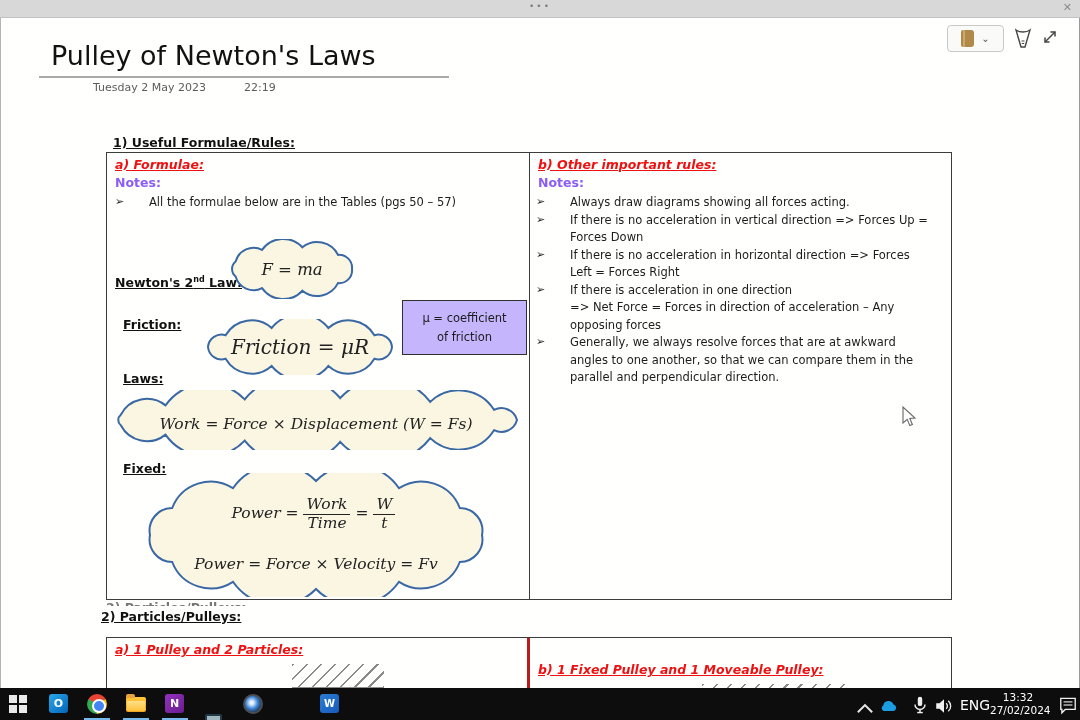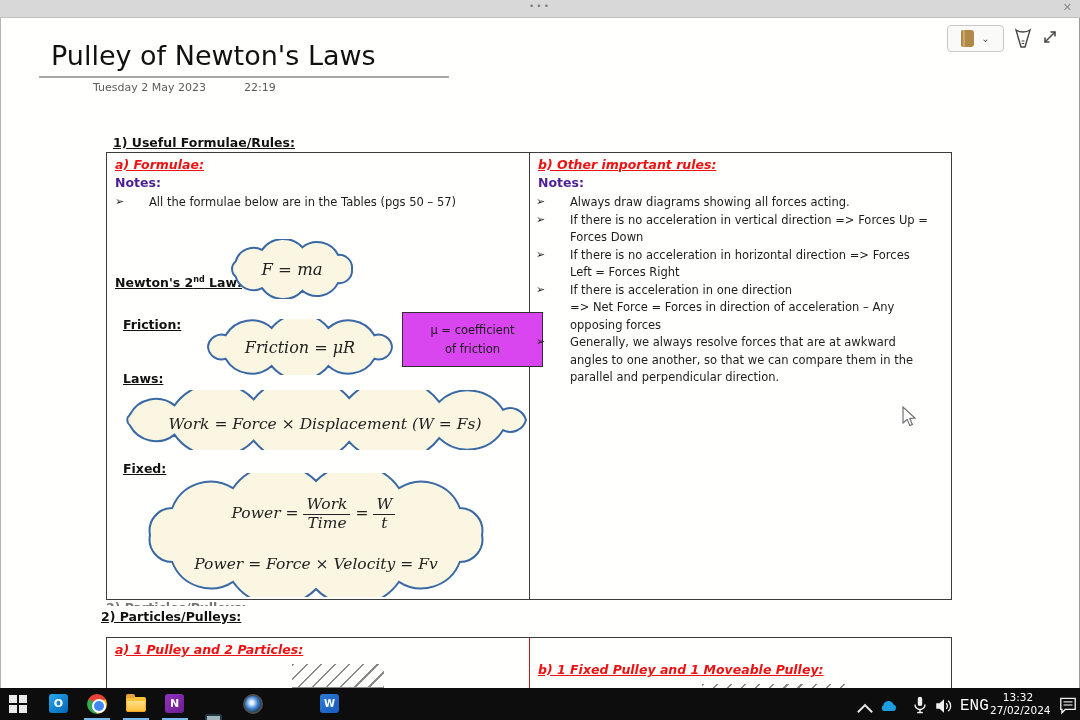--- a/index.html
+++ b/index.html
@@ -37,21 +37,21 @@
 
   
   .h-black { font-weight:bold; font-size:12.5px; text-decoration:underline; color:#111; }
   .h-red { font-weight:bold; font-size:12.5px; text-decoration:underline; color:#ed1111;font-style:italic; }
   .sec1-head { position:absolute; left:105px; top:117px;margin-left:7px; }
   .table1 { position:absolute; left:105px; top:134px; width:846px; height:448px;
     border:1px solid #3c3c3c; }
   .cell-left { position:absolute; left:0; top:0; width:423px; height:446px;
     border-right:1px solid #3c3c3c; }
   .cell-right { position:absolute; left:423px; top:0; width:421px; height:446px; }
-  .notes-label { font-weight:bold; font-size:12.5px; color:#4c1d95; }
+  .notes-label { font-weight:bold; font-size:12.5px; color:#8b5cf6; }
   .bullet-row { display:flex; }
   .bullet-row .mk { width:34px; flex:none; font-size:11px; padding-top:1px; }
   .bullet-row .tx { flex:1; font-size:11.5px; line-height:17.5px; white-space:pre-line; }
   .preline { white-space:pre-line; }
 
   
   .lc-a { position:absolute; left:8px; top:4px; }
   .lc-notes { position:absolute; left:8px; top:22px; }
   .lc-bullet { position:absolute; left:8px; top:41px; width:400px; }
   .lc-newton { position:absolute; left:8px; top:77px;margin-top:45px; }
@@ -63,38 +63,38 @@
   .cloud-text { position:absolute; left:0; top:0; width:100%; height:100%;
     display:flex; align-items:center; justify-content:center;
     font-family:"DejaVu Serif", serif; font-style:italic; font-size:16px; color:#222; }
   .cloud-line { position:absolute; width:100%; text-align:center;
     font-family:"DejaVu Serif", serif; font-style:italic; color:#222; }
   .frac { display:inline-block; vertical-align:middle; text-align:center; line-height:1.02;
     margin:0 5px; }
   .frac .num { display:block; border-bottom:1.5px solid #222; padding:0 3px 1px; }
   .frac .den { display:block; padding-top:1px; }
 
-  .mu-box { position:absolute; left:295px; top:159px; width:141px; height:55px;
-    border:1.5px solid #2f2f2f; background:#d946ef; display:flex; align-items:center;
+  .mu-box { position:absolute; left:295px; top:147px; width:125px; height:55px;
+    border:1.5px solid #2f2f2f; background:#c4b5fd; display:flex; align-items:center;
     justify-content:center; text-align:center; font-size:11.5px; line-height:19px; }
 
   
   .rc-b { position:absolute; left:8px; top:4px; }
   .rc-notes { position:absolute; left:8px; top:22px; }
   .rc-bullets { position:absolute; left:6px; top:41px; width:408px;
     display:flex; flex-direction:column; }
 
   
   .ghost { position:absolute; left:105px; top:582px; height:6px; overflow:hidden;
     color:#4a4a4a; font-weight:bold; font-size:12.5px; opacity:.75; }
   .sec2-head { position:absolute; left:100px; top:591px; }
   .table2 { position:absolute; left:105px; top:619px; width:846px; height:69px;
     border:1px solid #3c3c3c; }
   .t2-left { position:absolute; left:0; top:0; width:423px; height:67px;
-    border-right:1px solid #b91c1c; }
+    border-right:3px solid #b91c1c; }
   .t2-right { position:absolute; left:423px; top:0; width:421px; height:67px;margin-top:20px; }
   .t2-head { position:absolute; left:8px; top:4px; }
   .hatch { position:absolute; height:24px; border-bottom:1.5px solid #8d8d8d;
     background:repeating-linear-gradient(135deg, #8a8a8a 0 1.6px, transparent 1.6px 10px); }
   .hatch-l { left:185px; top:26px; width:92px; }
   .hatch-r { left:172px; top:26px; width:152px; }
 
   .cursor { position:absolute; left:900px; top:388px; }
 
   
@@ -119,21 +119,21 @@
     background:#e8a33d; border-radius:2px 2px 0 0; }
   .folder::after { content:""; position:absolute; left:1px; top:4px; width:18px; height:10px;
     background:linear-gradient(180deg,#ffe08a,#ffc13b); border-radius:1px; }
   .calc { width:17px; height:19px; background:#233a46; border-radius:2px; position:relative; margin-left:1px; }
   .calc::before { content:""; position:absolute; left:2px; top:2px; width:13px; height:4px; background:#9fb6bd; }
   .calc::after { content:""; position:absolute; left:3px; top:9px; width:3px; height:2px; background:#cfe3e8;
     box-shadow:5px 0 #cfe3e8, 10px 0 #cfe3e8, 0 4px #cfe3e8, 5px 4px #cfe3e8, 10px 4px #cfe3e8, 0 8px #cfe3e8, 5px 8px #cfe3e8, 10px 8px #cfe3e8; }
   .circapp { width:20px; height:20px; border-radius:50%; border:2px solid #4a4f55;
     background:radial-gradient(circle at 42% 42%, #eaf3fb 12%, #3f86d8 45%, #1e2c3f 80%); }
   .underline-ind { position:absolute; bottom:0; height:2px; width:26px; background:#76b9ed; }
-  .tray-txt { position:absolute; font-size:16px; color:#fff;font-family:Liberation Mono, monospace; }
+  .tray-txt { position:absolute; font-size:14px; color:#fff; }
   .clock { position:absolute; left:990px; top:3px; width:56px; text-align:center;
     font-size:10.5px; line-height:13px; color:#fff; }
 </style>
 </head>
 <body>
 
 <div class="screen">
 
   <div class="titlebar">
     <span class="tb-dots">•••</span>
@@ -183,27 +183,27 @@
               <path d="M 128.0 30.0 A 12.9 12.9 0 0 1 114.0 44.1 A 23.4 23.4 0 0 1 78.4 51.7 A 26.1 26.1 0 0 1 38.0 49.1 A 18.6 18.6 0 0 1 11.6 37.5 A 9.7 9.7 0 0 1 11.6 22.5 A 18.6 18.6 0 0 1 38.0 10.9 A 26.1 26.1 0 0 1 78.4 8.3 A 23.4 23.4 0 0 1 114.0 15.9 A 12.9 12.9 0 0 1 128.0 30.0 Z" fill="#faf6e2" stroke="#3a68a5" stroke-width="2"></path>
             </svg>
           <div class="cloud-text" style="font-size:16.5px">F = ma</div>
         </div>
 
         <div class="lbl h-black" style="top:164px">Friction:</div>
         <div class="cloud" style="left:93px; top:166px; width:200px; height:56px">
           <svg width="200" height="56">
               <path d="M 192.0 28.0 A 13.6 13.6 0 0 1 174.4 39.8 A 30.0 30.0 0 0 1 128.4 47.0 A 36.7 36.7 0 0 1 71.6 47.0 A 30.0 30.0 0 0 1 25.6 39.8 A 13.6 13.6 0 0 1 8.0 28.0 A 13.6 13.6 0 0 1 25.6 16.2 A 30.0 30.0 0 0 1 71.6 9.0 A 36.7 36.7 0 0 1 128.4 9.0 A 30.0 30.0 0 0 1 174.4 16.2 A 13.6 13.6 0 0 1 192.0 28.0 Z" fill="#faf6e2" stroke="#3a68a5" stroke-width="2"></path>
             </svg>
-          <div class="cloud-text" style="font-size:16px">Friction = μR</div>
+          <div class="cloud-text" style="font-size:20px">Friction = μR</div>
         </div>
         <div class="mu-box preline">μ = coefficient
 of friction</div>
 
         <div class="lbl h-black" style="top:218px">Laws:</div>
-        <div class="cloud" style="left:9px; top:237px; width:418px; height:68px">
+        <div class="cloud" style="left:0; top:237px; width:418px; height:68px">
           <svg width="418" height="60">
               <path d="M 410.0 30.0 A 16.3 16.3 0 0 1 387.0 40.2 A 41.5 41.5 0 0 1 323.2 48.1 A 58.1 58.1 0 0 1 233.2 51.8 A 61.6 61.6 0 0 1 137.7 50.6 A 51.2 51.2 0 0 1 58.5 44.6 A 29.5 29.5 0 0 1 13.8 35.3 A 6.8 6.8 0 0 1 13.8 24.7 A 29.5 29.5 0 0 1 58.5 15.4 A 51.2 51.2 0 0 1 137.7 9.4 A 61.6 61.6 0 0 1 233.2 8.2 A 58.1 58.1 0 0 1 323.2 11.9 A 41.5 41.5 0 0 1 387.0 19.8 A 16.3 16.3 0 0 1 410.0 30.0 Z" fill="#faf6e2" stroke="#3a68a5" stroke-width="2"></path>
             </svg>
           <div class="cloud-text" style="font-size:15.5px">Work = Force  × Displacement (W = Fs)</div>
         </div>
 
         <div class="lbl h-black" style="top:308px">Fixed:</div>
         <div class="cloud" style="left:35px; top:320px; width:348px; height:124px">
           <svg width="348" height="124">
               <path d="M 340.0 62.0 A 22.6 22.6 0 0 1 317.8 89.0 A 41.2 41.2 0 0 1 257.0 108.8 A 53.8 53.8 0 0 1 174.0 116.0 A 53.8 53.8 0 0 1 91.0 108.8 A 41.2 41.2 0 0 1 30.2 89.0 A 22.6 22.6 0 0 1 8.0 62.0 A 22.6 22.6 0 0 1 30.2 35.0 A 41.2 41.2 0 0 1 91.0 15.2 A 53.8 53.8 0 0 1 174.0 8.0 A 53.8 53.8 0 0 1 257.0 15.2 A 41.2 41.2 0 0 1 317.8 35.0 A 22.6 22.6 0 0 1 340.0 62.0 Z" fill="#faf6e2" stroke="#3a68a5" stroke-width="2"></path>

